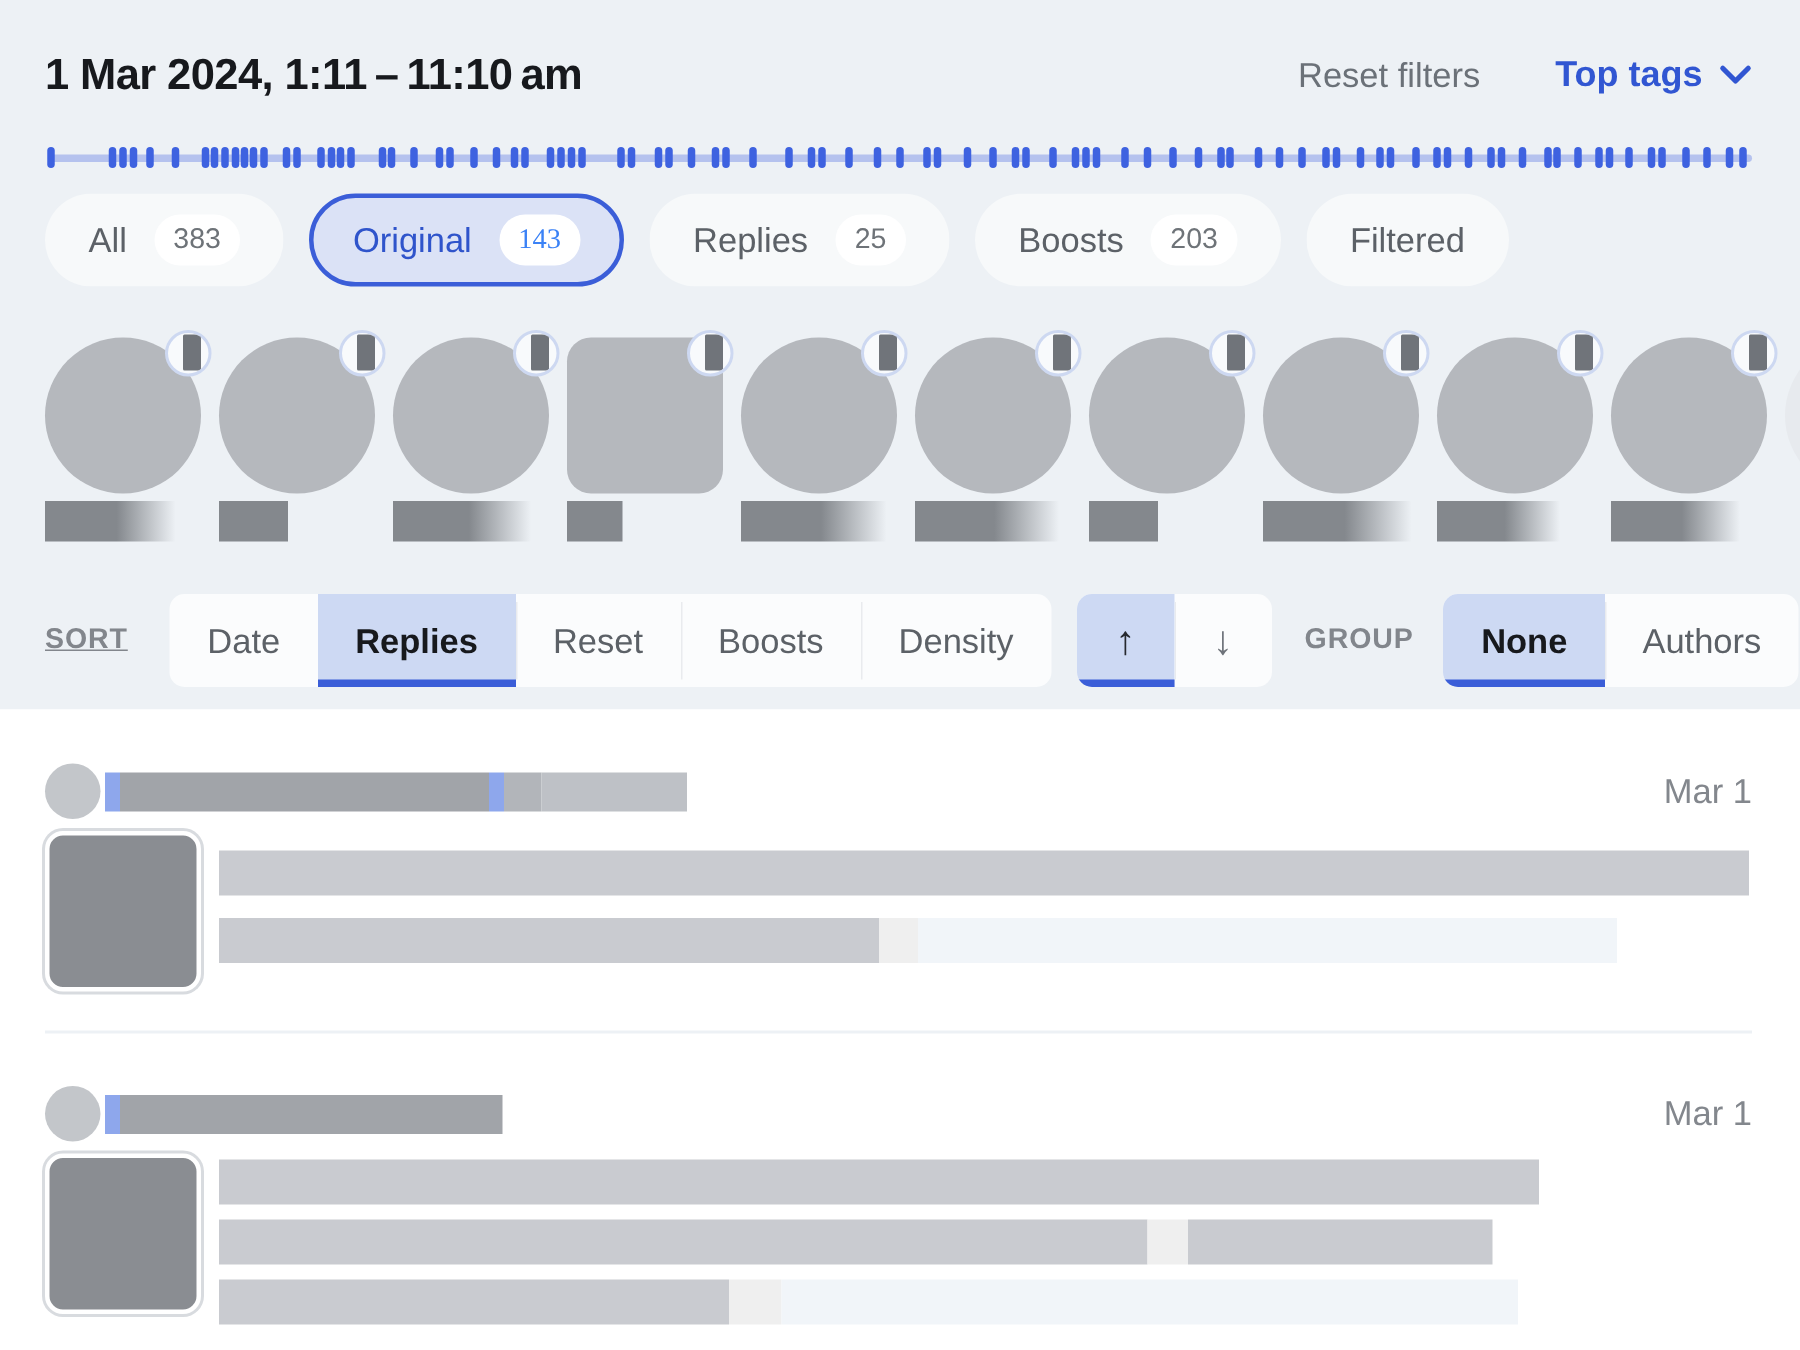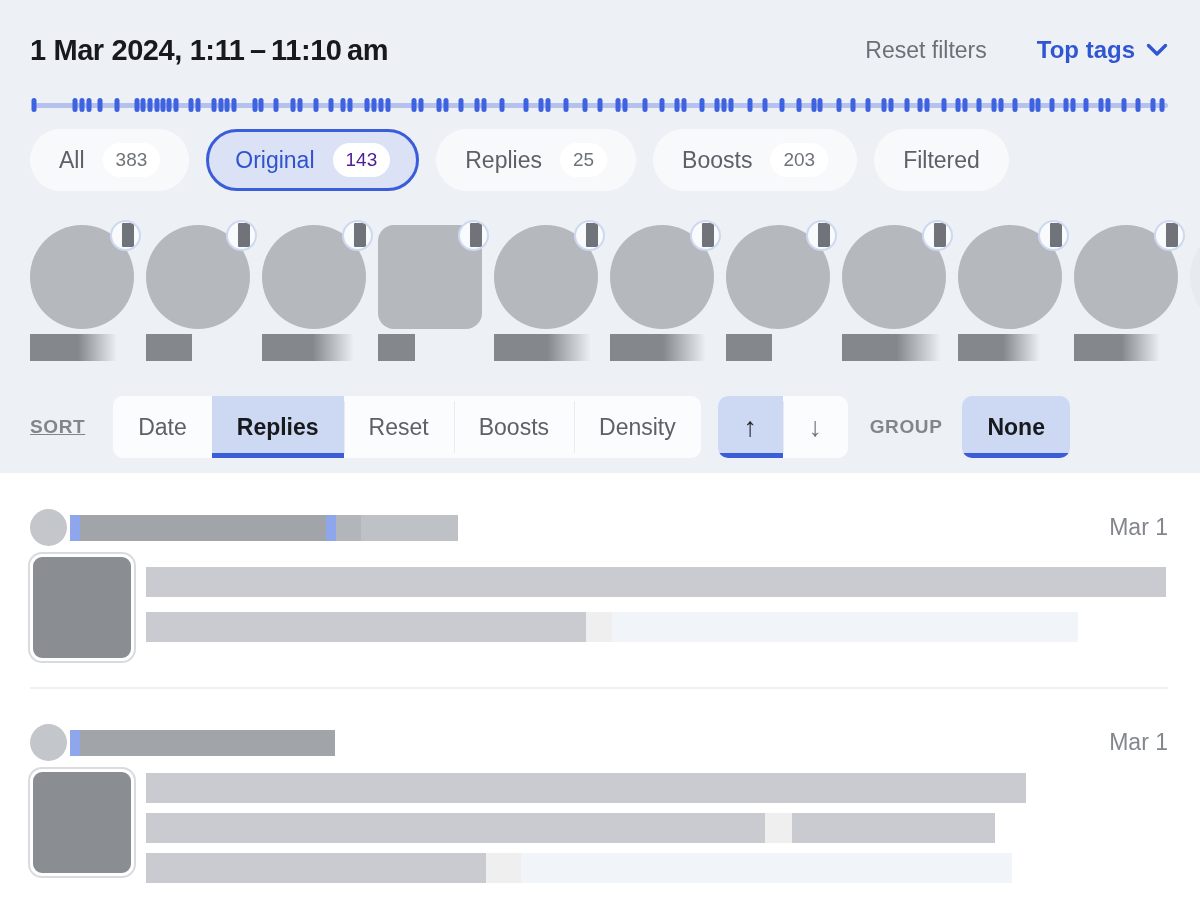--- a/index.html
+++ b/index.html
@@ -18,21 +18,21 @@
 
   .timeline { position:relative; margin:28px 32px 0 32px; height:14px; cursor:pointer; }
   .tl-band { position:absolute; left:0; right:0; top:5px; height:5px; border-radius:3px; }
   .tick { position:absolute; top:0; width:5px; height:14px; border-radius:2.5px; transform:translateX(-50%); }
 
   .pills { display:flex; gap:17px; margin:17px 0 0 30px; height:62px; flex-wrap:nowrap; }
   .pill { flex:0 0 auto; display:flex; align-items:center; gap:18px; background:#f7f9fa; border:3px solid transparent;
           border-radius:999px; padding:0 26px; font-size:23px; color:#5c6167; cursor:pointer; font-family:inherit; white-space:nowrap; }
   .pill .count { background:#fff; border-radius:999px; padding:6px 13px; font-size:19px; color:#6e7378; min-width:43px; text-align:center; }
   .pill.selected { background:#dbe2f6; border-color:#3b5ed8; color:#2f54cb; font-weight:normal; }
-  .pill.selected .count { color:#4c1d95; }
+  .pill.selected .count { color:#3b82f6;font-family:Liberation Serif, serif; }
 
   .avatars { display:flex; gap:12px; margin:34px 0 0 30px; }
   .av-slot { width:104px; flex:0 0 auto; }
   .av-shape { position:relative; width:104px; height:104px; background:#b5b8bd; border-radius:50%; cursor:pointer; }
   .av-shape.square { border-radius:16px; }
   .av-shape.partial { background:#e7eaee; }
   .badge { position:absolute; top:-5px; right:-7px; width:31px; height:31px; background:#f8fafc;
            border:2px solid #cdd8f1; border-radius:50%; overflow:hidden; }
   .badge::after { content:""; position:absolute; left:10px; top:1px; width:12px; height:24px; background:#70747a; border-radius:1px; }
   .av-name { margin-top:5px; height:27px; background:#84888d; }
@@ -282,20 +282,21 @@
           <button class="seg">Boosts</button>
           <button class="seg">Density</button>
         </div>
       <div class="seg-group seg-dir">
           <button class="seg arrow selected">↑</button>
           <button class="seg arrow">↓</button>
         </div>
       <span class="ctl-label g-label">GROUP</span>
       <div class="seg-group">
           <button class="seg selected">None</button>
+          <button class="seg">Authors</button>
         </div>
     </div>
 
   </div>
 
   <div class="feed">
       <article class="post">
         <div class="post-head">
           <div class="mini-av"></div>
           <div class="nameseg accent" style="width: 10px;"></div>

